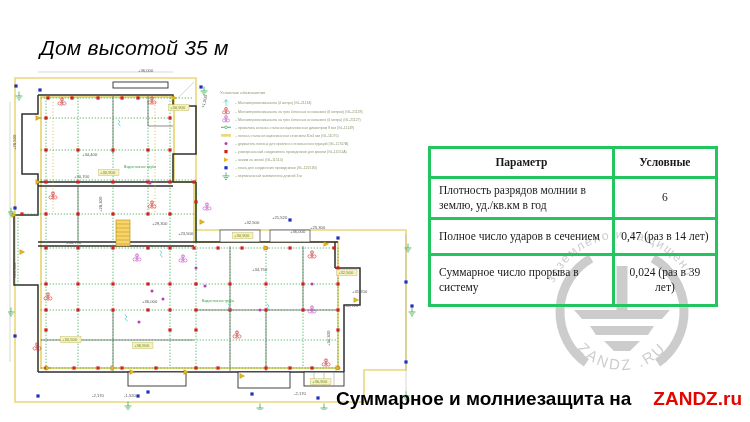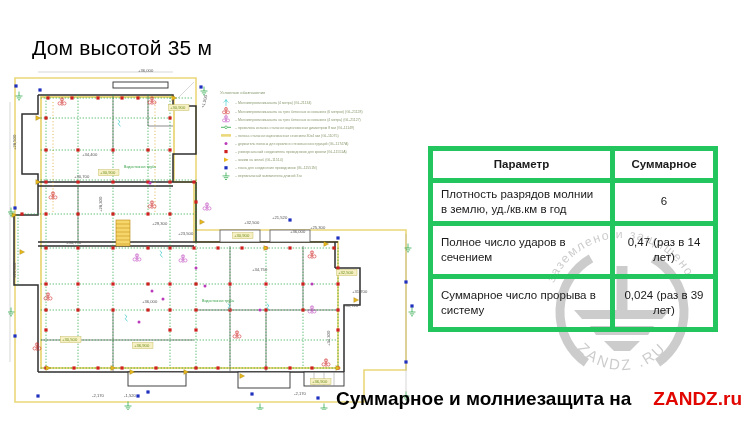--- a/index.html
+++ b/index.html
@@ -1,23 +1,23 @@
 <!DOCTYPE html>
 <html><head>
 <meta charset="utf-8">
 <style>
   html,body{margin:0;padding:0;background:#fff;}
   #page{position:relative;width:750px;height:422px;background:#fff;overflow:hidden;
         font-family:"Liberation Sans",sans-serif;}
-  #page-title{position:absolute;left:32px;top:36px;font-size:21px;color:#000;
-        font-weight:500;letter-spacing:.2px;}
+  #page-title{position:absolute;left:40px;top:36px;font-size:21px;color:#000;
+        font-weight:500;letter-spacing:.2px;font-style:italic;}
   #plan-wrap{position:absolute;left:8px;top:62px;width:412px;height:348px;}
   #params-table{position:absolute;left:428px;top:146px;width:290px;border-collapse:collapse;
         font-size:11.5px;color:#1a1a1a;z-index:2;background:transparent;}
-  #params-table th,#params-table td{border:5px solid #22c55e;line-height:1.3;vertical-align:middle;}
+  #params-table th,#params-table td{border:3px solid #22c55e;line-height:1.3;vertical-align:middle;font-family:Liberation Serif, serif;}
   #params-table th{font-weight:bold;text-align:center;padding:6px 4px;}
   #params-table td.param{text-align:left;padding:4px 8px;}
   #params-table td.value{text-align:center;padding:9px 6px;}
   #watermark{position:absolute;left:546px;top:232px;width:200px;height:170px;opacity:.5;z-index:1;
         pointer-events:none;}
   #footer{position:absolute;top:388px;right:8px;font-size:19px;font-weight:bold;color:#000;
         white-space:nowrap;}
   #footer .brand{color:#e10600;margin-left:22px;}
   .wm-txt{fill:#9a9a9a;font-family:"Liberation Sans",sans-serif;}
 </style>
@@ -438,21 +438,21 @@
   </svg>
 
   <table id="params-table">
     <colgroup>
         <col style="width:186px">
         <col style="width:104px">
       </colgroup>
     <thead>
       <tr>
         <th>Параметр</th>
-        <th>Суммарное</th>
+        <th>Условные</th>
       </tr>
     </thead>
     <tbody id="params-body">
         <tr>
           <td class="param">Плотность разрядов молнии в землю, уд./кв.км в год</td>
           <td class="value">6</td>
         </tr>
         <tr>
           <td class="param">Полное число ударов в сечением</td>
           <td class="value">0,47 (раз в 14 лет)</td>

